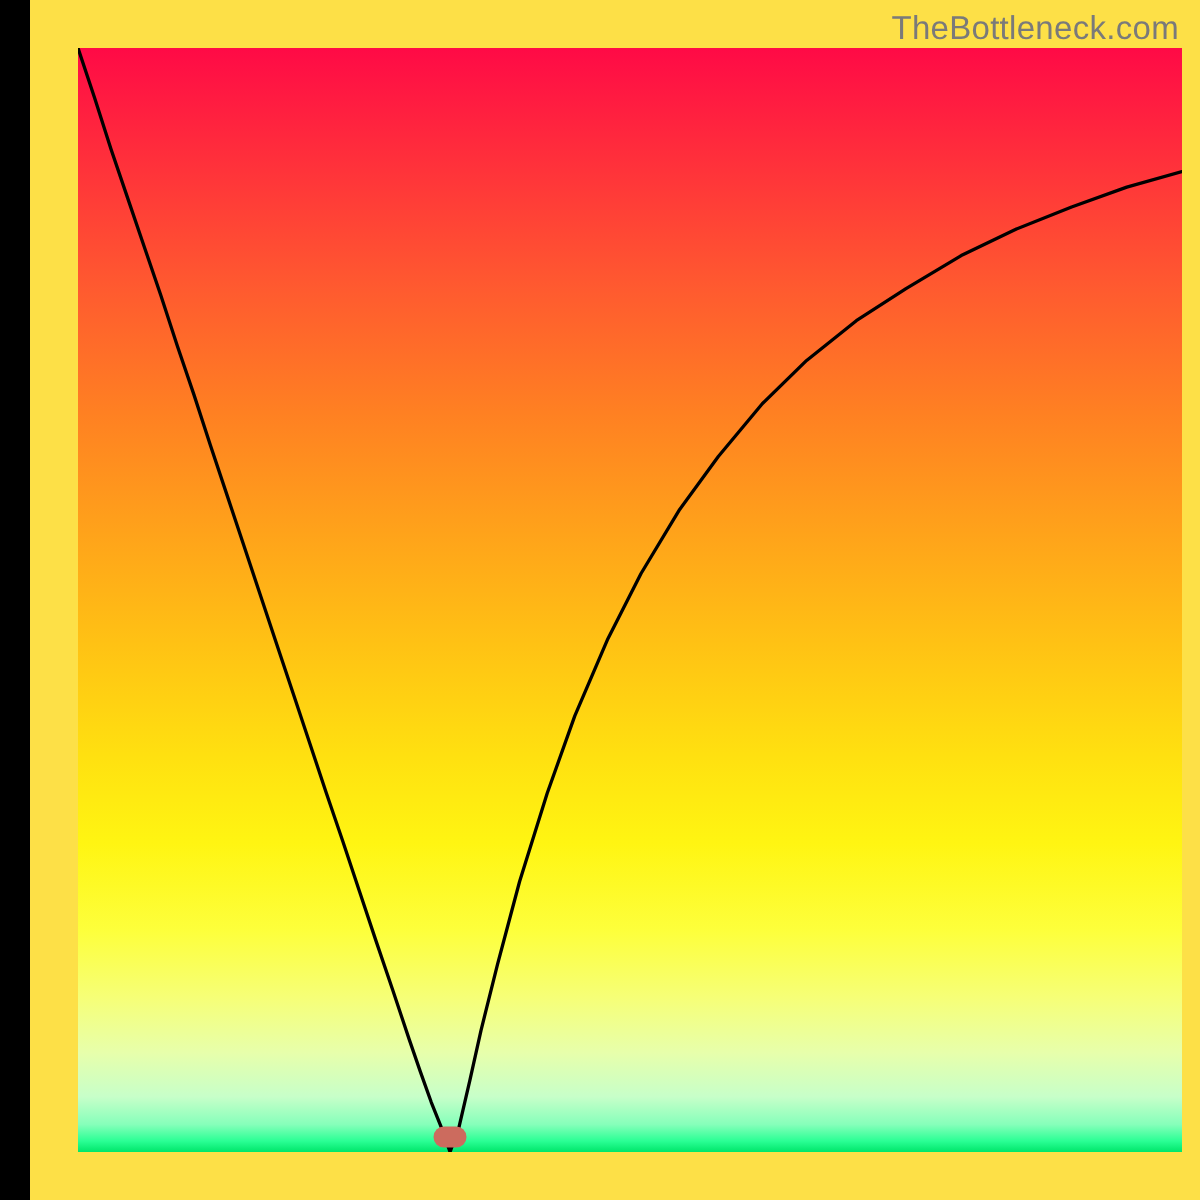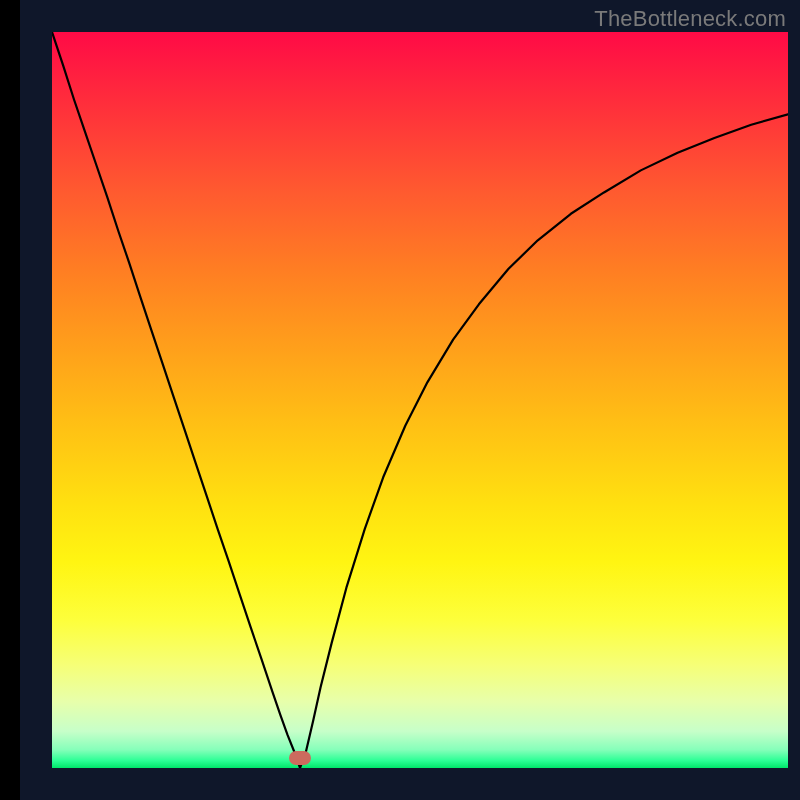--- a/index.html
+++ b/index.html
@@ -7,21 +7,21 @@
     width: 800px;
     height: 800px;
     background: #000;
     position: relative;
     font-family: Arial, Helvetica, sans-serif;
     overflow: hidden;
   }
   .frame {
     position: absolute;
     inset: 0;
-    background: #0f172a;
+    background: #fde047;
     margin-left: 20px;
   }
   .plot-area {
     position: absolute;
     left: 32px;
     top: 32px;
     width: 736px;
     height: 736px;
     overflow: hidden;
   }

